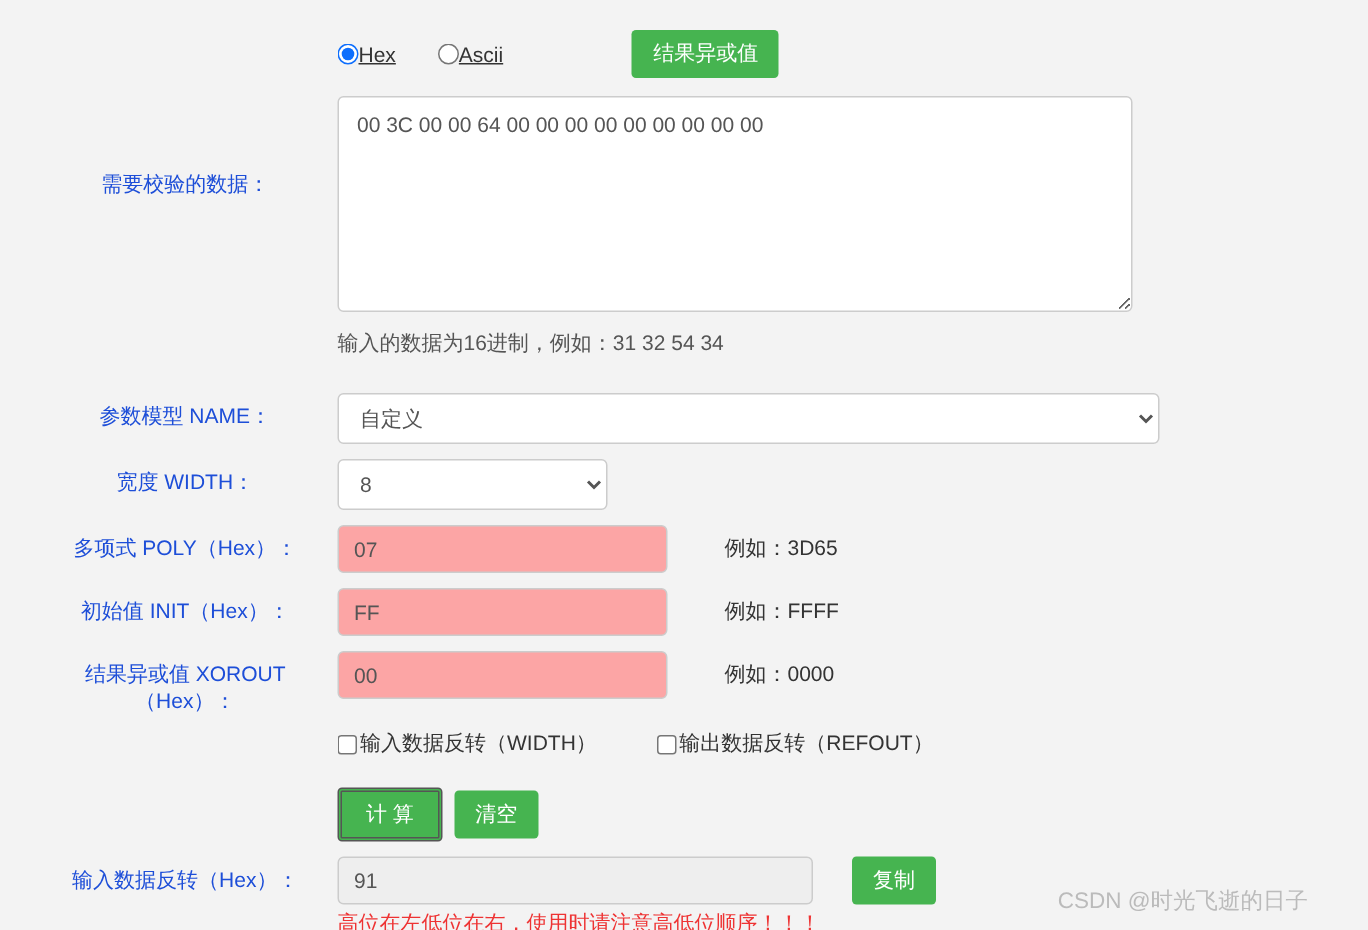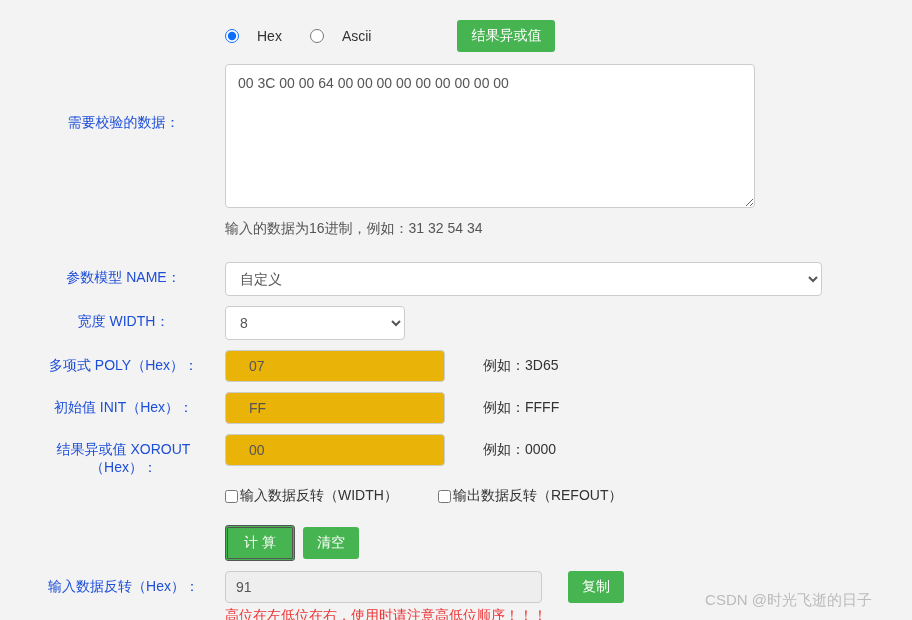--- a/index.html
+++ b/index.html
@@ -32,22 +32,23 @@
       gap: 8px;
     }
     .radio-group {
       display: flex;
       align-items: center;
       gap: 28px;
     }
     .radio-item {
       display: flex;
       align-items: center;
-      gap: 18px;
+      gap: 0;
       cursor: pointer;
+      text-decoration: underline;
     }
     .radio-item input[type="radio"] {
       accent-color: #0d6efd;
       width: 14px; height: 14px;
     }
     .btn {
       display: inline-flex;
       align-items: center;
       justify-content: center;
       padding: 7px 14px;
@@ -80,29 +81,29 @@
       margin-top: 4px;
     }
     select.model-select, select.width-select {
       border: 1px solid #ccc;
       border-radius: 4px;
       padding: 7px 10px;
       font-size: 14px;
       background: #fff;
       color: #555;
     }
-    select.model-select { width: 597px; }
+    select.model-select { width: 548px; }
     select.width-select { width: 180px; }
     input.text-input {
       border: 1px solid #ccc;
       border-radius: 4px;
-      padding: 7px 23px;
+      padding: 7px 10px;
       font-size: 14px;
       width: 220px;
-      background: #eab308;
+      background: #fca5a5;
       color: #555;
     }
     .example {
       margin-left: 30px;
       color: #333;
     }
     .checkbox-item {
       display: inline-flex;
       align-items: center;
       cursor: pointer;

